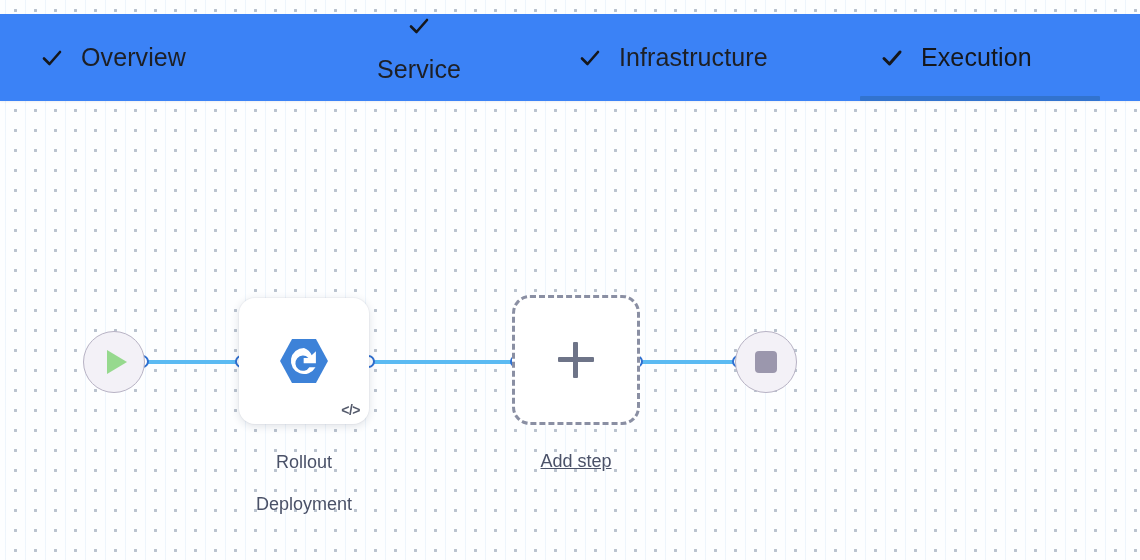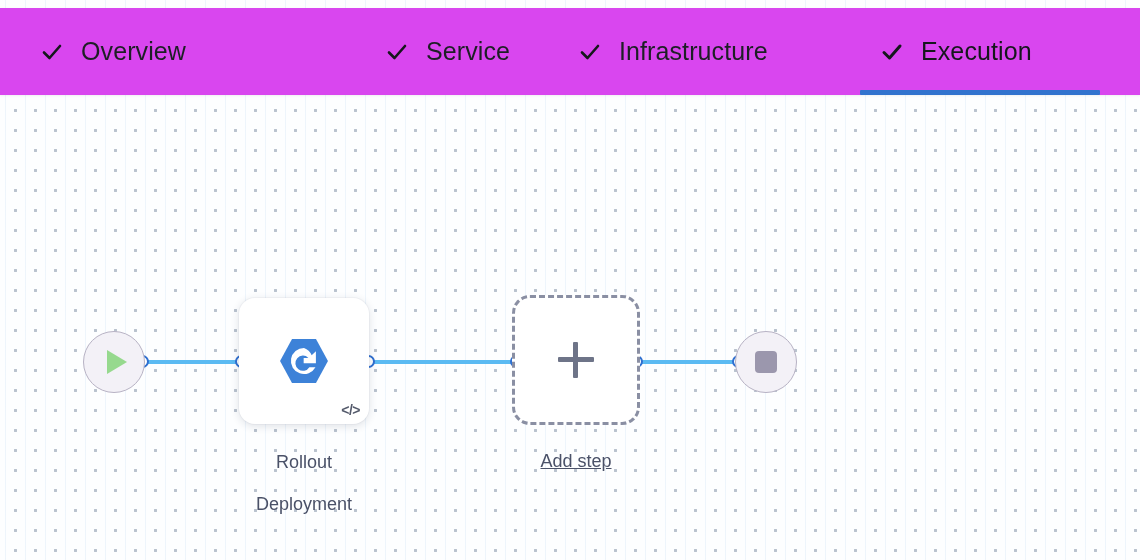--- a/index.html
+++ b/index.html
@@ -27,23 +27,23 @@
     background-image:
       linear-gradient(to right, rgba(200,225,245,0.30) 1px, transparent 1px),
       radial-gradient(circle at 1.5px 1.5px, #b9c2ce 1.4px, transparent 1.6px);
     background-size: 20px 20px, 20px 20px;
     background-position: 5px 10px, 14px 29px;
   }
 
   
   .tabbar {
     position: absolute;
-    left: 0; top: 8px;
+    left: 0; top: 14px;
     width: 1140px; height: 87px;
-    background: #d946ef;
+    background: #3b82f6;
     box-shadow: 0 1px 2px rgba(16,24,40,0.06);
     z-index: 5;
   }
 
   .tab {
     position: absolute;
     top: 0;
     height: 87px;
     display: flex;
     align-items: center;
@@ -70,21 +70,21 @@
     position: absolute;
     left: 0; bottom: 0;
     width: 100%;
     height: 5px;
     background: #3273ce;
     border-radius: 1px;
   }
 
   
   #tab-overview       { left: 22px;  width: 225px; justify-content:flex-start; padding-left:18px;}
-  #tab-service        { left: 310px; width: 200px; justify-content:flex-end; padding-left:18px;}
+  #tab-service        { left: 310px; width: 200px; justify-content:flex-start; padding-left:18px;flex-direction:column;}
   #tab-infrastructure { left: 560px; width: 275px; justify-content:flex-start; padding-left:18px;}
   #tab-execution      { left: 860px; width: 240px; justify-content:flex-start; padding-left:20px;}
 
   
   .pipeline { position: absolute; left:0; top:0; width:1140px; height:560px; z-index:2; }
 
   .edge {
     position: absolute;
     height: 4px;
     background: #5bbaf2;

